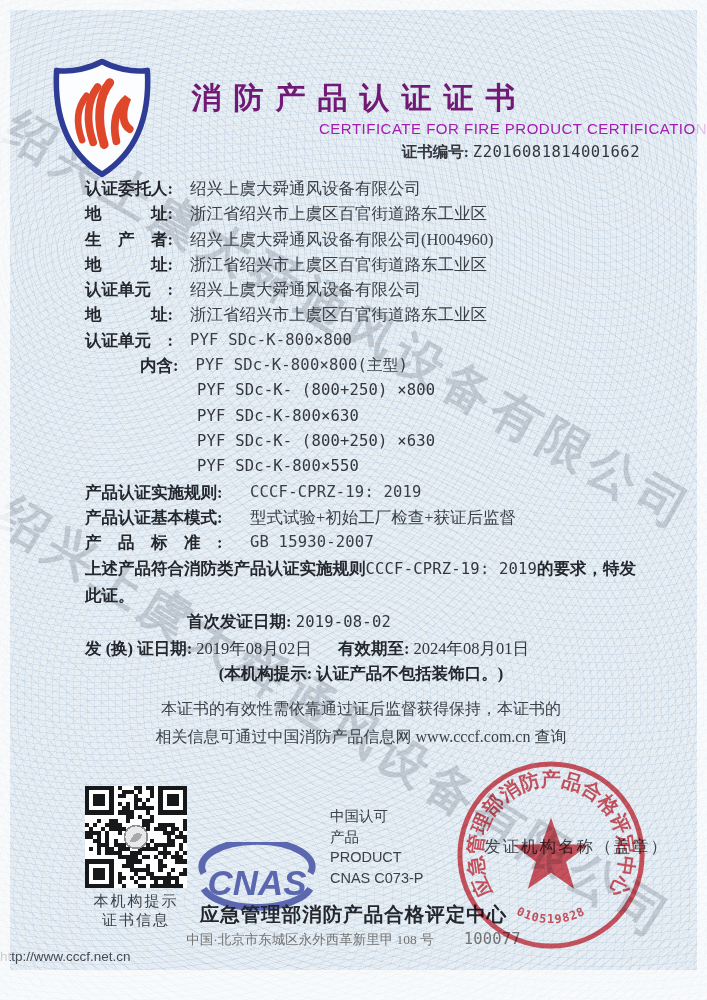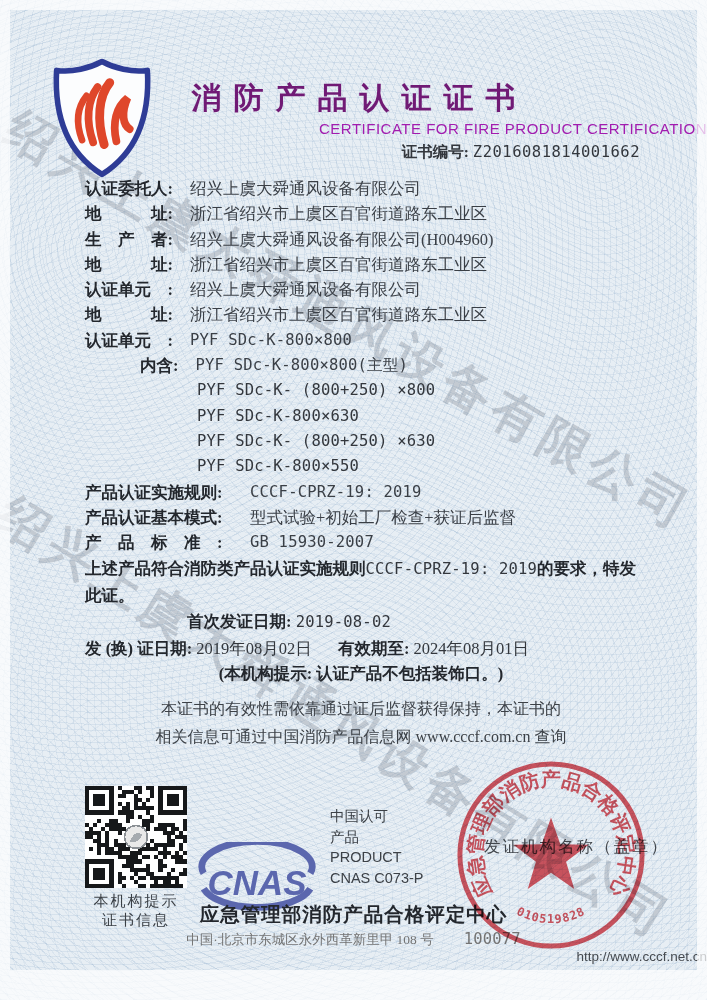--- a/index.html
+++ b/index.html
@@ -86,21 +86,21 @@
     position:absolute; left:0; right:0; top:901px; z-index:2;
     text-align:center; font-size:19.5px; font-weight:700; letter-spacing:1px; color:#23272d;
   }
   .addr {
     position:absolute; left:0; right:0; top:930px; z-index:2;
     text-align:center; font-size:13.5px; color:#737373;
   }
   .addr .post { display:inline-block; margin-left:30px; }
   .url {
     position:absolute; left:0; right:0; top:949px; z-index:2;
-    text-align:right; font-size:13.5px; color:#454a50;
+    text-align:left; font-size:13.5px; color:#454a50;
     font-family:"Liberation Sans","DejaVu Sans",sans-serif;
   }
 </style>
 </head>
 <body>
 
 <div class="page">
   <div class="paper"></div>
 
   <div class="wm wm1">绍兴上虞大舜通风设备有限公司</div>

